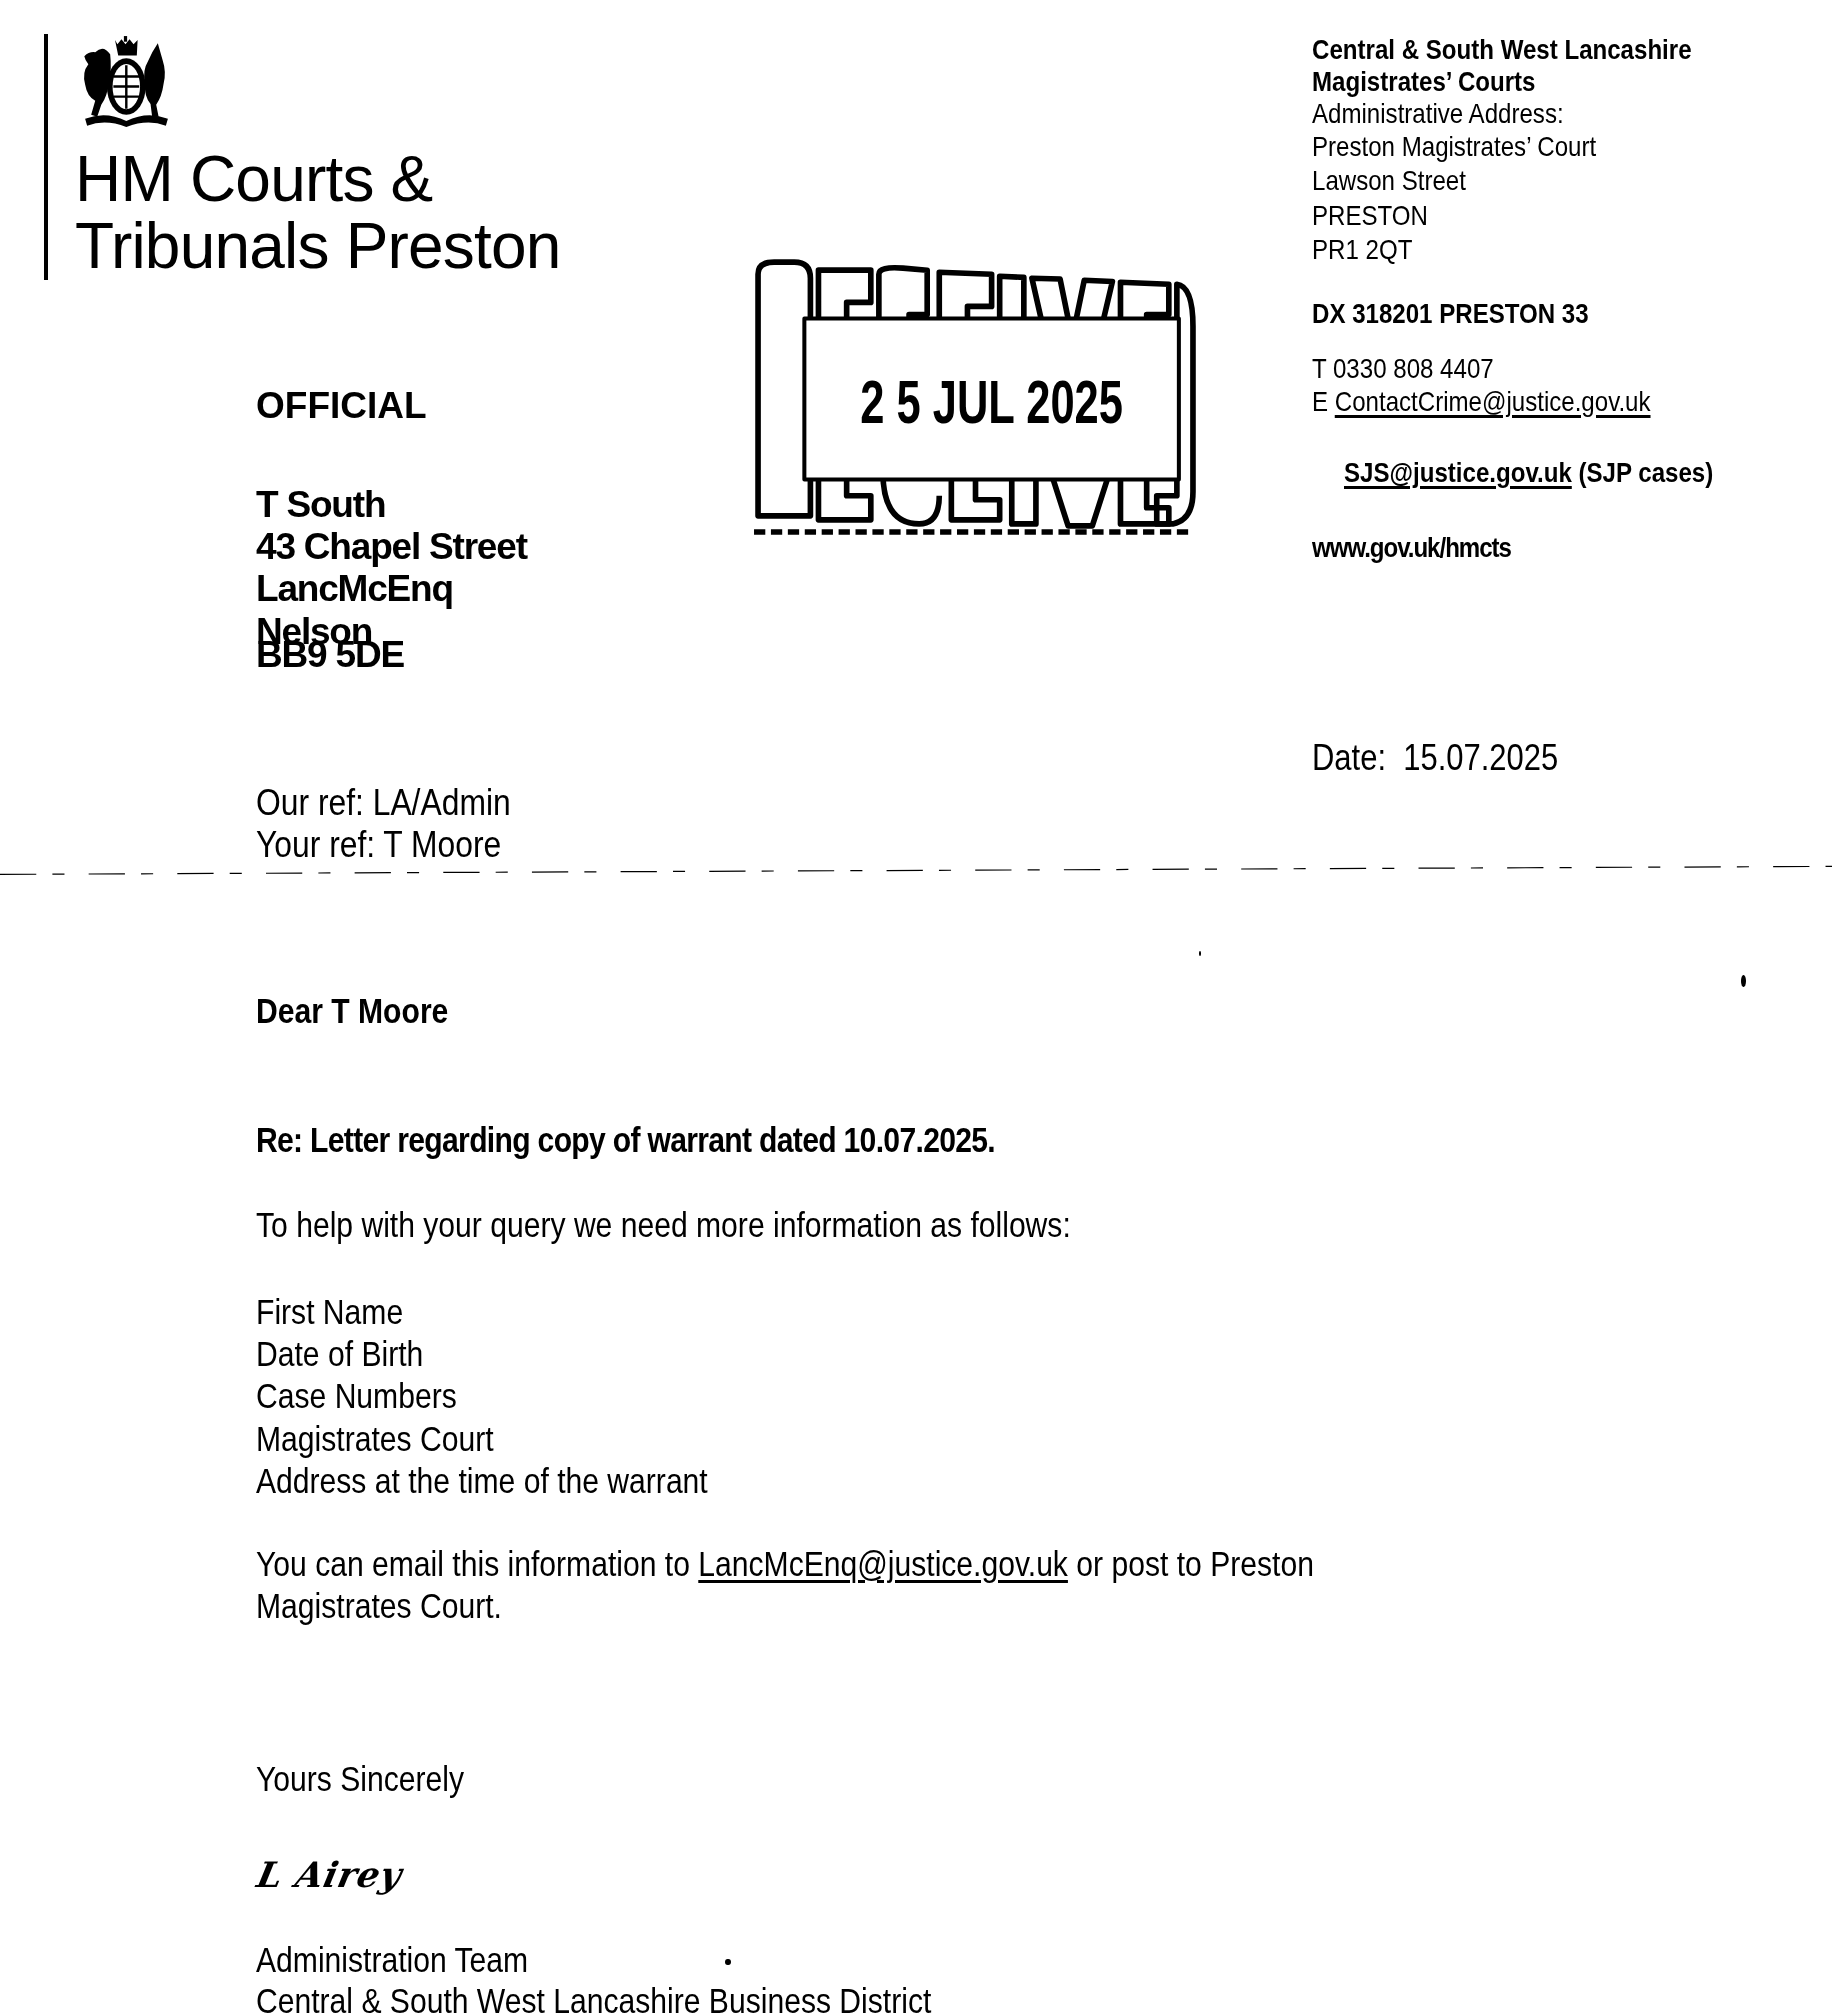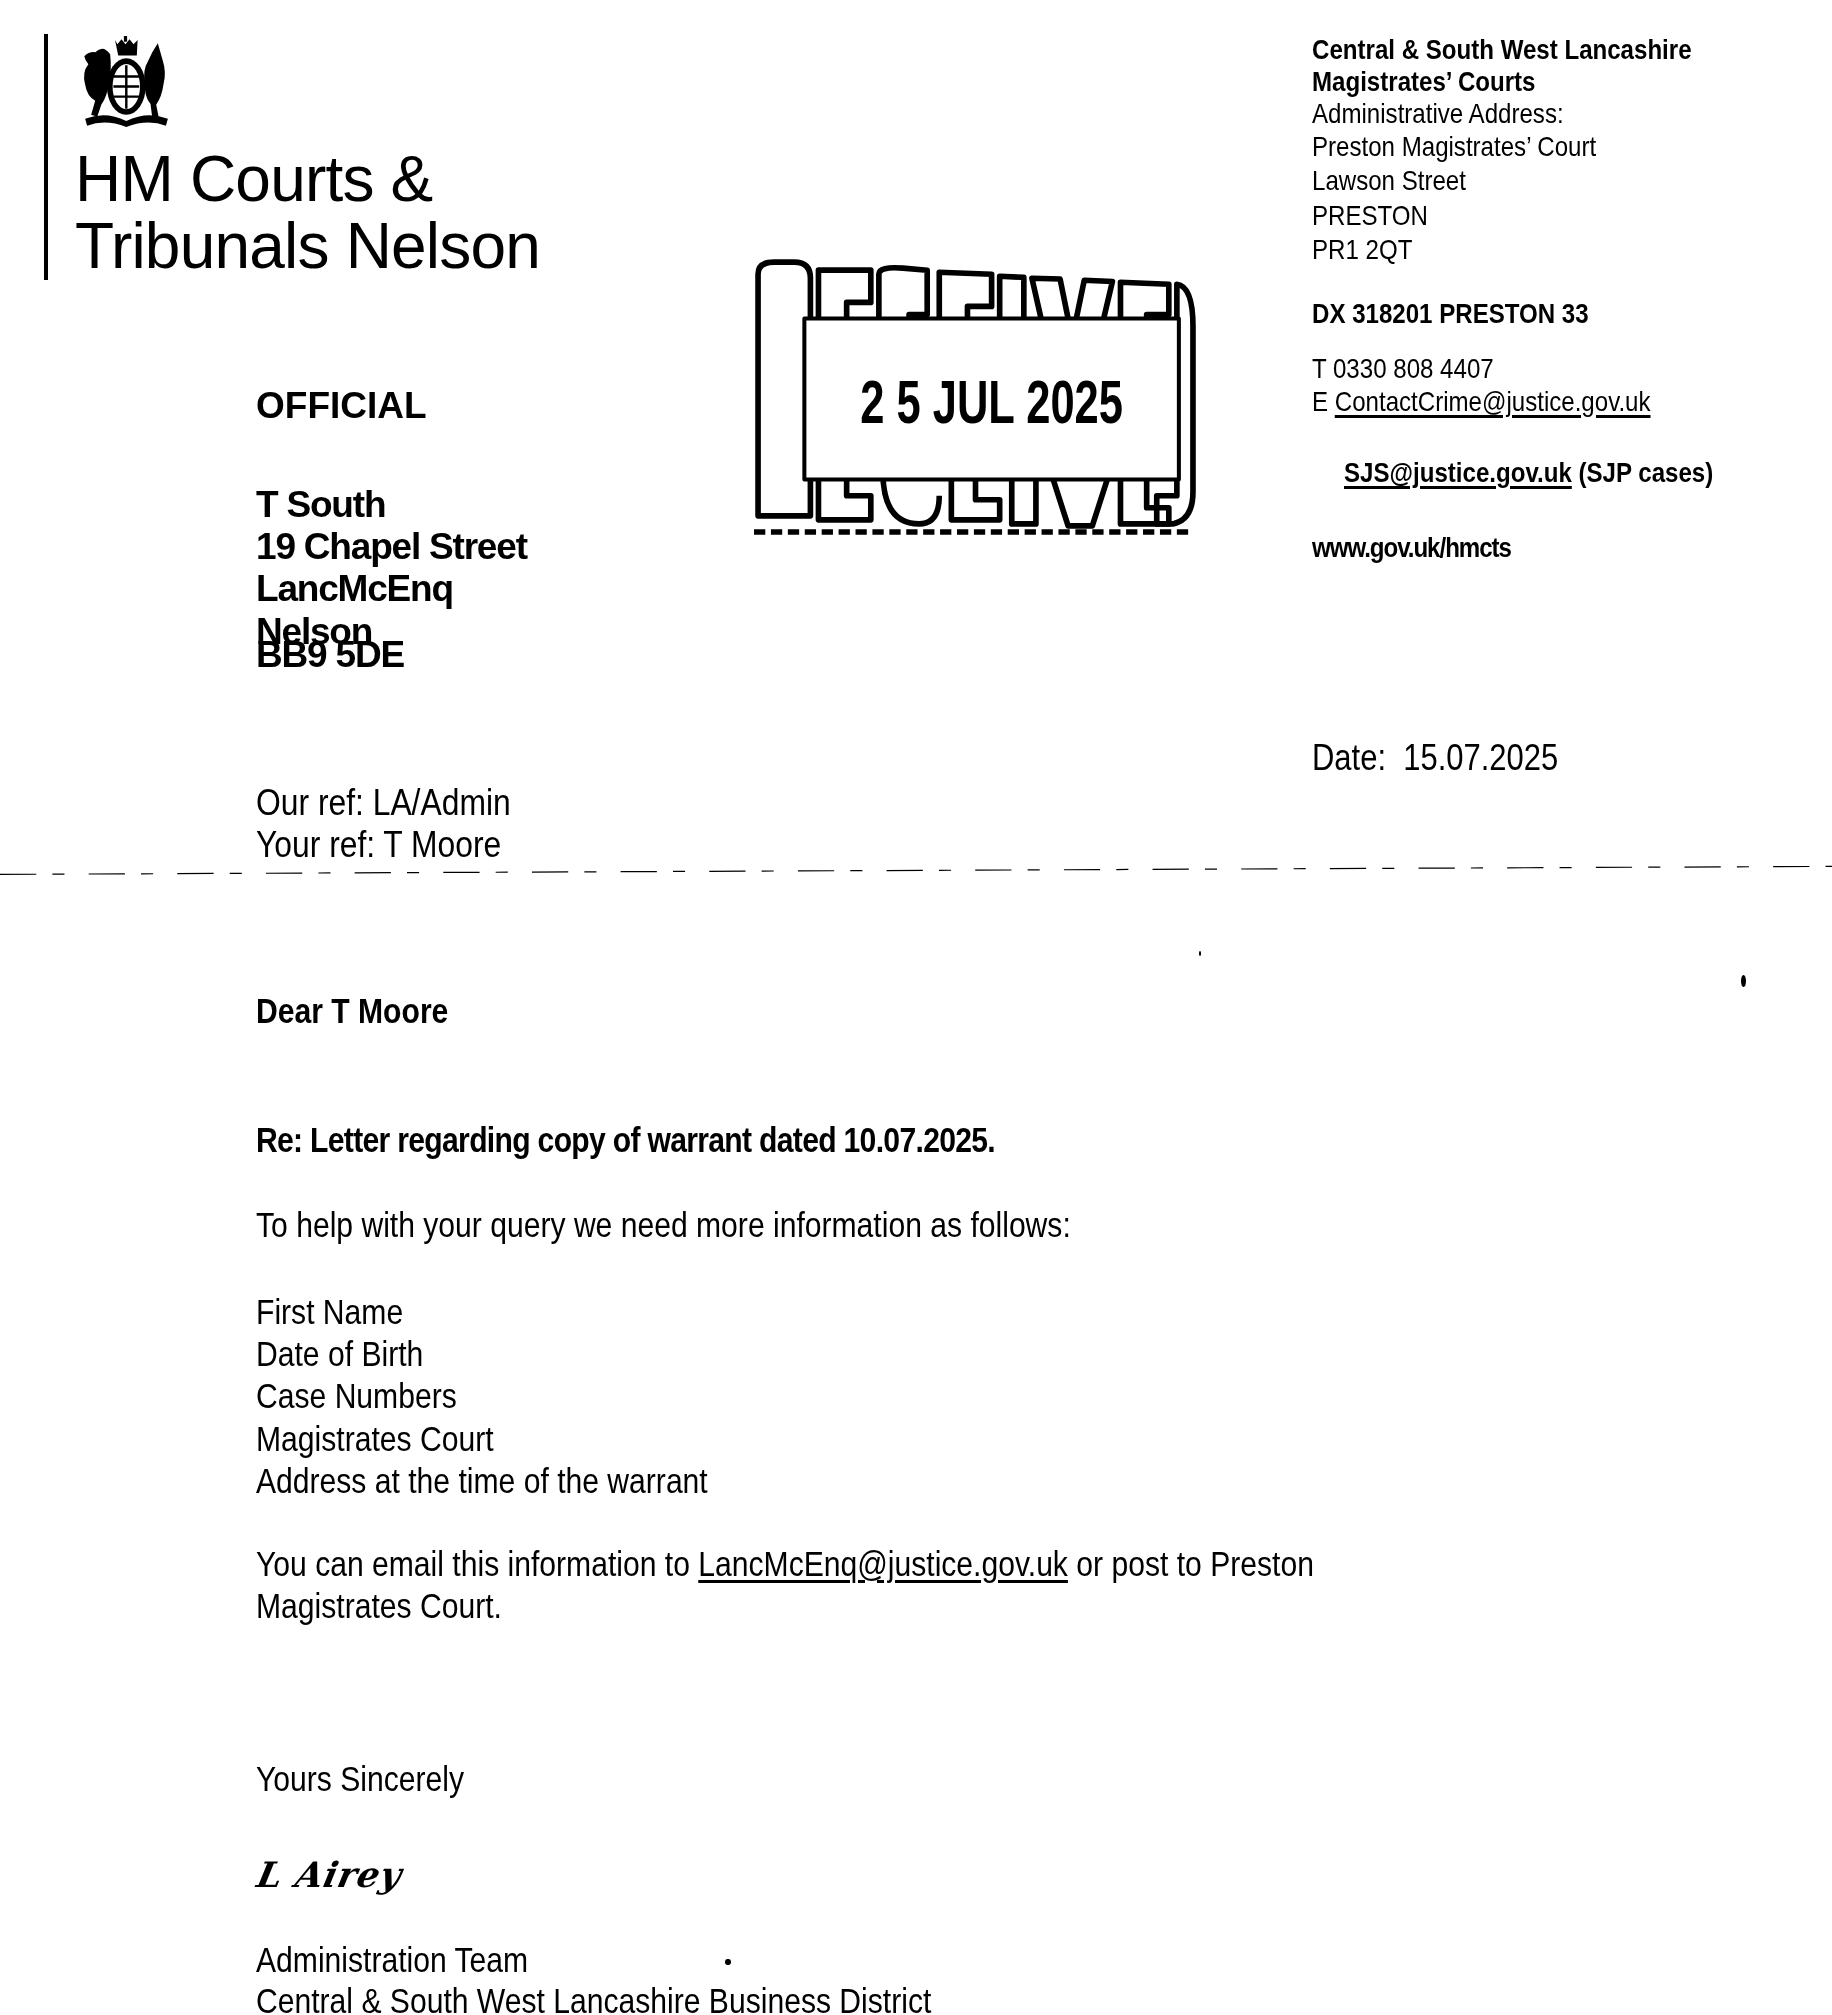--- a/index.html
+++ b/index.html
@@ -48,21 +48,21 @@
   <ellipse cx="132" cy="125" rx="34" ry="56" fill="#fff"></ellipse>
   <path d="M100 100 H164 M100 125 H164 M100 150 H164 M132 72 V180" stroke="#000" stroke-width="6"></path>
 
   <path d="M55 40 Q75 20 92 45 Q96 80 90 110 Q85 150 70 170 L60 200 L45 195 L55 160 Q35 150 30 120 Q22 90 38 70 Q30 60 28 50 Q40 38 55 40 Z" fill="#000"></path>
 
   <path d="M210 18 L222 60 Q232 90 224 120 Q220 150 206 170 L212 200 L196 200 L192 168 Q176 150 178 115 Q172 85 186 62 Q195 40 210 18 Z" fill="#000"></path>
 
   <path d="M30 205 Q80 185 132 210 Q185 185 235 205 L230 222 Q185 205 132 225 Q80 205 35 222 Z" fill="#000"></path>
 </svg>
 <div id="logo-line1" class="abs logo-text">HM Courts &amp;</div>
-<div id="logo-line2" class="abs logo-text">Tribunals Nelson</div>
+<div id="logo-line2" class="abs logo-text">Tribunals Preston</div>
 
 <div class="abs rc b narrow" style="top:36px">Central &amp; South West Lancashire</div>
 <div class="abs rc b narrow" style="top:68px">Magistrates’ Courts</div>
 <div class="abs rc narrow" style="top:100px">Administrative Address:</div>
 <div class="abs rc narrow" style="top:133px">Preston Magistrates’ Court</div>
 <div class="abs rc narrow" style="top:167px">Lawson Street</div>
 <div class="abs rc narrow" style="top:202px">PRESTON</div>
 <div class="abs rc narrow" style="top:236px">PR1 2QT</div>
 <div class="abs rc b narrow" style="top:300px">DX 318201 PRESTON 33</div>
 <div class="abs rc narrow" style="top:355px">
@@ -101,21 +101,21 @@
     <rect x="135" y="180" width="930" height="400" fill="#fff" stroke-width="10"></rect>
   </g>
   <text x="600" y="440" text-anchor="middle" font-family="Liberation Sans, sans-serif" font-size="150" font-weight="bold" transform="scale(0.72,1)" transform-origin="600 440" fill="#000">2 5  JUL  2025</text>
 
   <line x1="10" y1="710" x2="1090" y2="710" stroke="#000" stroke-width="14" stroke-dasharray="28 14"></line>
 </svg>
 
 <div class="abs body bold" style="top:387px; font-size:37px">OFFICIAL</div>
 
 <div class="abs body bold" style="top:486px; font-size:37px; letter-spacing:-1.2px">T South</div>
-<div class="abs body bold" style="top:528px; font-size:37px; letter-spacing:-1.2px">19 Chapel Street</div>
+<div class="abs body bold" style="top:528px; font-size:37px; letter-spacing:-1.2px">43 Chapel Street</div>
 <div class="abs body bold" style="top:570px; font-size:37px; letter-spacing:-1.2px">LancMcEnq</div>
 <div class="abs body bold" style="top:613px; font-size:37px; letter-spacing:-1.2px">Nelson</div>
 <div class="abs body bold" style="top:636px; font-size:37px; letter-spacing:-1.2px">BB9 5DE</div>
 
 <div class="abs narrow" style="left:1312px; top:737px; font-size:36px">
   <span>Date:</span>&nbsp;
   <span>15.07.2025</span>
 </div>
 
 <div class="abs body narrow" style="top:784px; font-size:37px">Our ref: LA/Admin</div>

